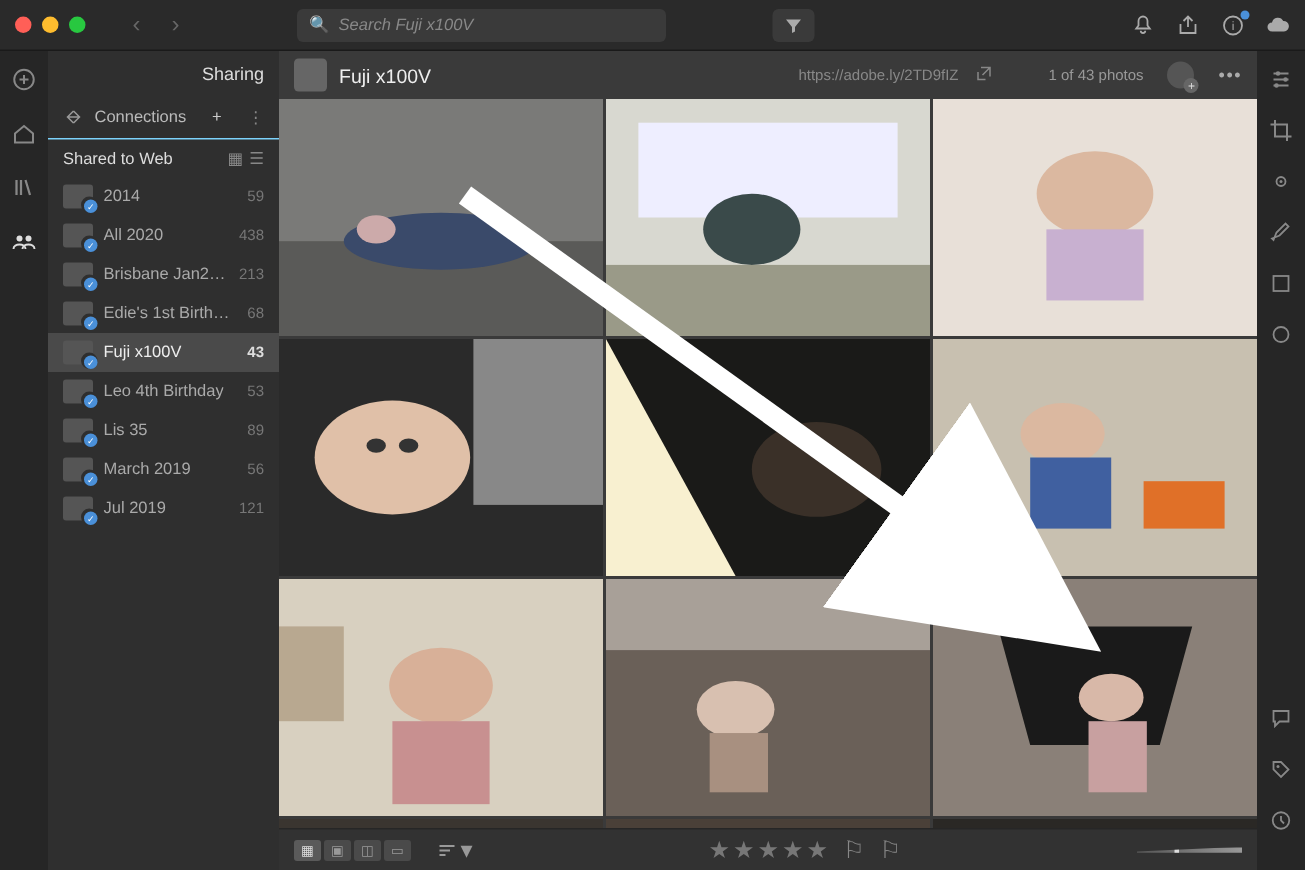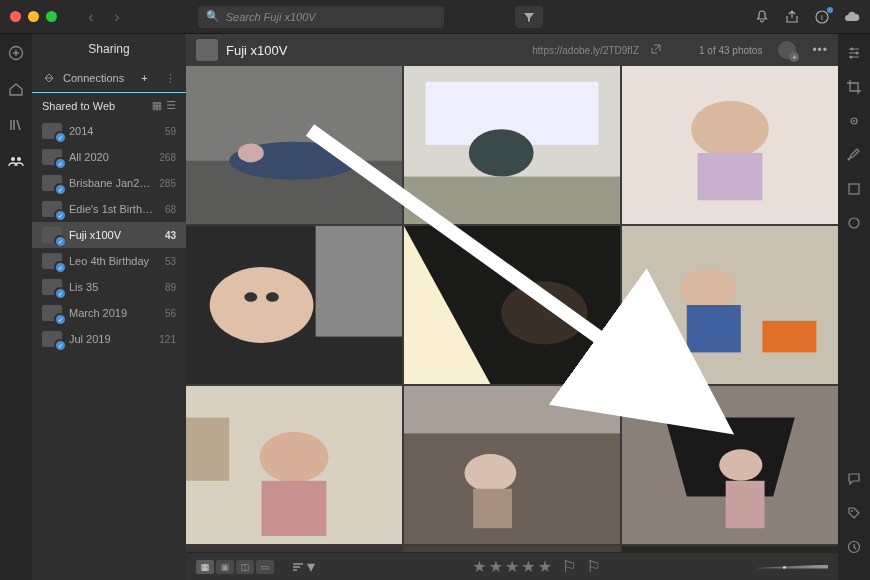--- a/index.html
+++ b/index.html
@@ -47,21 +47,21 @@
     padding-top:10px; gap:18px; color:#888;
   }
   .rail .ico{width:18px;height:18px;display:flex;align-items:center;justify-content:center;}
   .rail .ico.active{color:#ddd;}
   .sidebar {
     width:154px; background:#2f2f2f;
     display:flex; flex-direction:column;
     font-size:11px;
   }
   .sidebar .section-head{
-    height:30px;display:flex;align-items:center;justify-content:center;
+    height:30px;display:flex;align-items:center;justify-content:flex-end;
     padding:0 10px; color:#ddd; font-size:12px;
   }
   .sidebar .row{
     height:28px; display:flex; align-items:center; gap:7px;
     padding:0 10px; color:#bbb;
   }
   .sidebar .row .icon-box{width:14px;height:14px;display:flex;align-items:center;justify-content:center;color:#999;}
   .sidebar .row .plus{margin-left:auto;color:#ccc;}
   .shared-head{
     height:26px;display:flex;align-items:center;padding:0 10px;
@@ -231,28 +231,28 @@
           <span class="check">✓</span>
         </div>
       <span class="name">2014</span>
       <span class="count">59</span>
     </div>
     <div class="album">
       <div class="thumb">
           <span class="check">✓</span>
         </div>
       <span class="name">All 2020</span>
-      <span class="count">268</span>
+      <span class="count">438</span>
     </div>
     <div class="album">
       <div class="thumb">
           <span class="check">✓</span>
         </div>
       <span class="name">Brisbane Jan2020</span>
-      <span class="count">285</span>
+      <span class="count">213</span>
     </div>
     <div class="album">
       <div class="thumb">
           <span class="check">✓</span>
         </div>
       <span class="name">Edie's 1st Birthday</span>
       <span class="count">68</span>
     </div>
     <div class="album selected">
       <div class="thumb">

